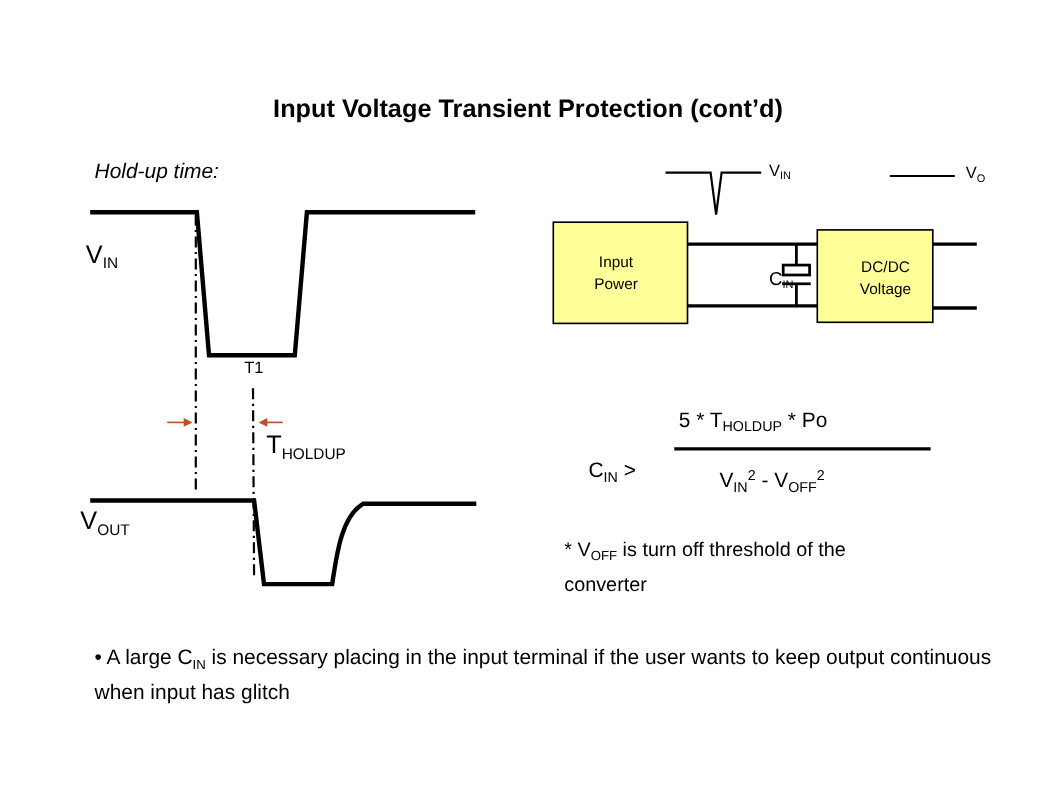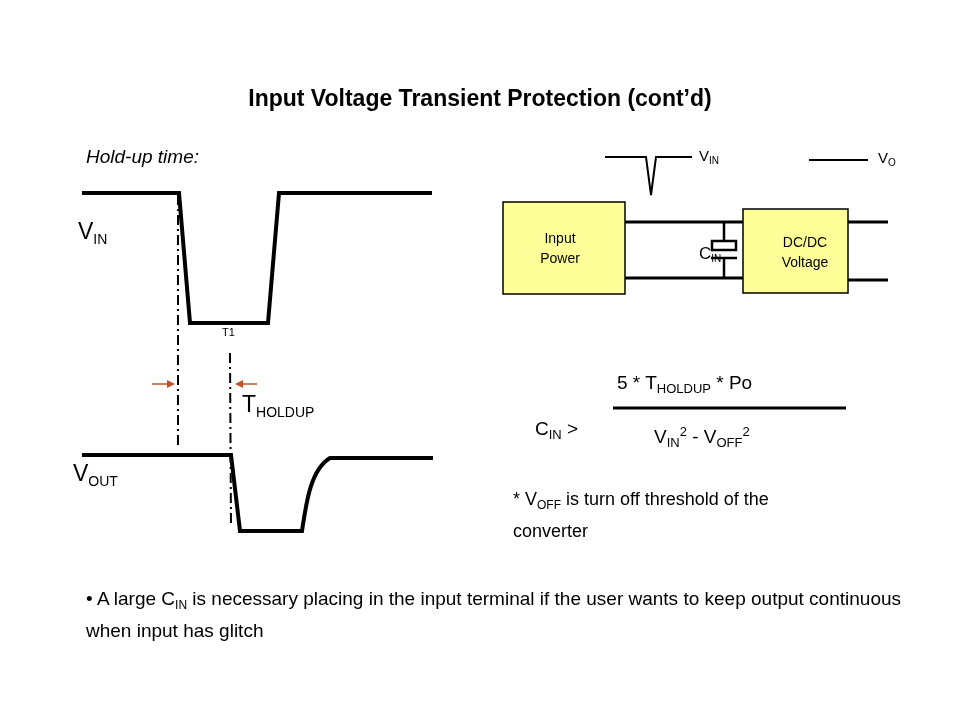--- a/index.html
+++ b/index.html
@@ -3,21 +3,21 @@
   <meta charset="utf-8">
   <style>
     html, body { margin: 0; padding: 0; background: #ffffff; }
     body { width: 960px; height: 720px; position: relative; overflow: hidden;
            font-family: "Liberation Sans", sans-serif; color: #000; }
     .abs { position: absolute; white-space: nowrap; }
     .title { left: 0; width: 960px; top: 45px; text-align: center; font-weight: bold; font-size: 23px; margin-top: 40px; }
     .holdup-label { left: 86px; top: 146px; font-style: italic; font-size: 19px; }
     .big-label { font-size: 23px; }
     .big-label sub { font-size: 14px; vertical-align: -5px; }
-    .t1 { left: 222px; top: 326px; font-size: 11px; }
+    .t1 { left: 222px; top: 326px; font-size: 15px; }
     .tholdup { left: 242px; top: 391px; font-size: 23px; text-align: center; }
     .tholdup sub { font-size: 14px; vertical-align: -5px; }
     .box-text { font-size: 14px; text-align: center; line-height: 20px; }
     .small-label { font-size: 15px; }
     .small-label sub { font-size: 10px; vertical-align: -3px; }
     .formula { font-size: 19px; }
     .formula sub { font-size: 13px; vertical-align: -4px; }
     .formula sup { font-size: 13px; vertical-align: 7px; }
     .note { left: 513px; top: 486px; font-size: 18px; line-height: 26px; white-space: normal; width: 320px; }
     .note sub { font-size: 12px; vertical-align: -4px; }

